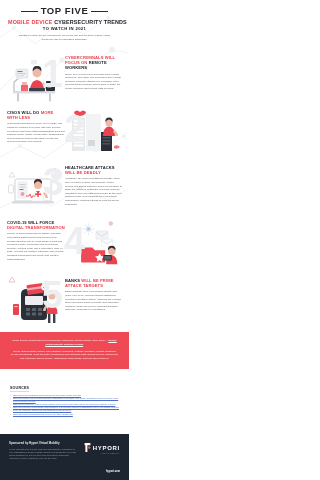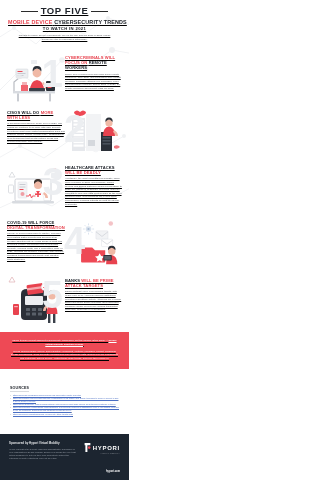--- a/index.html
+++ b/index.html
@@ -2,21 +2,21 @@
 <html><head>
 <meta charset="utf-8">
 <style>
   html,body{margin:0;padding:0;}
   body{
     width:129px;height:480px;overflow:hidden;
     background:#ffffff;
     font-family:"Liberation Sans", sans-serif;
     -webkit-font-smoothing:antialiased;
   }
-  .page{position:relative;width:129px;height:480px;overflow:hidden;background:#fff;text-decoration:underline;}
+  .page{position:relative;width:129px;height:480px;overflow:hidden;background:#fff;}
 
   
   .bgnet{position:absolute;left:0;top:0;width:129px;height:230px;opacity:.5;pointer-events:none;}
 
   
   .header{position:relative;padding:6px 8px 5px;text-align:center;}
   .rulewrap{display:flex;align-items:center;justify-content:center;gap:3px;}
   .rule{height:1px;background:#2b2b2b;width:17px;}
   .topfive{
     font-size:9.5px;font-weight:bold;letter-spacing:.6px;color:#20242b;

